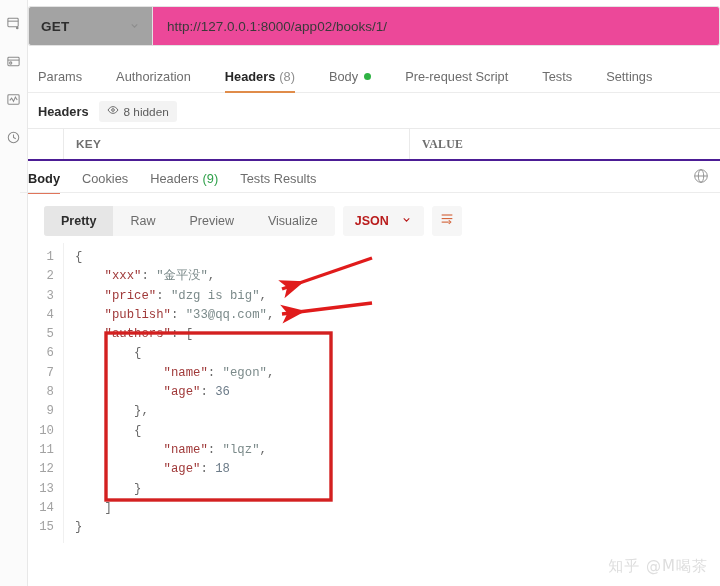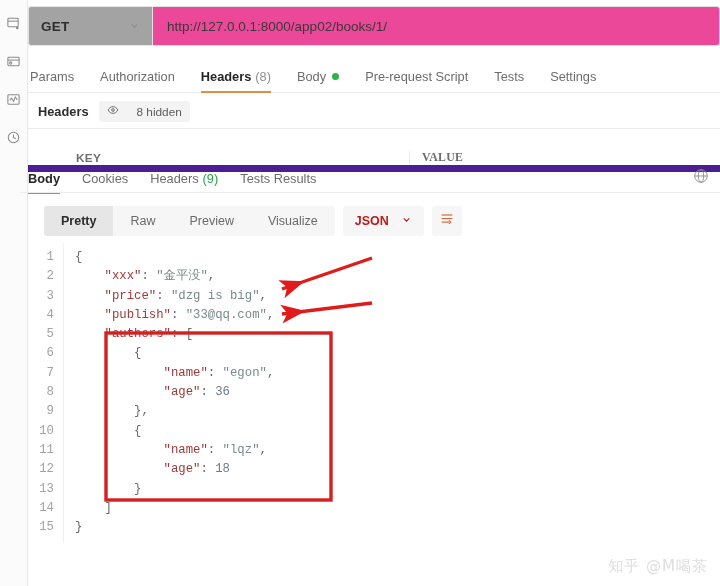--- a/index.html
+++ b/index.html
@@ -47,21 +47,21 @@
   .url-text { font-size: 13.5px; color: #3a3a3a; }
 
   
   .req-tabs {
     position: absolute; left: 28px; top: 60px; width: 692px; height: 33px;
     display: flex; align-items: flex-start; gap: 0;
     border-bottom: 1px solid #ececec;
   }
   .rtab {
     position: relative; height: 32px; display: flex; align-items: center;
-    padding: 0 13px; font-size: 12.8px; color: #6d6d6d; white-space: nowrap;
+    padding: 0 13px; font-size: 12.8px; color: #6d6d6d; white-space: nowrap; margin-left: 8px;
   }
   .rtab:first-child { padding-left: 2px; }
   .rtab.active { color: #262626; font-weight: 600; }
   .rtab.active::after {
     content: ""; position: absolute; left: 13px; right: 13px; bottom: -1px;
     height: 2px; background: #e08c4a;
   }
   .rtab:first-child.active::after { left: 2px; }
   .count { color: #8f8f8f; font-weight: 400; margin-left: 4px; }
   .dot-green {
@@ -69,29 +69,29 @@
     background: #2fb344; margin-left: 6px; display: inline-block;
   }
 
   
   .hdr-sub {
     position: absolute; left: 28px; top: 95px; width: 692px; height: 33px;
     display: flex; align-items: center; padding-left: 10px; gap: 10px;
   }
   .hdr-title { font-size: 12.8px; color: #2d2d2d; font-weight: 600; }
   .hidden-pill {
-    display: flex; align-items: center; gap: 18px;
+    display: flex; align-items: center; gap: 5px;
     background: #f3f3f3; border-radius: 3px;
     padding: 3px 8px; font-size: 11.8px; color: #5c5c5c;
   }
 
   
   .kv-table {
-    position: absolute; left: 28px; top: 128px; width: 692px; height: 44px;
-    display: flex; border-top: 1px solid #eaeaea; border-bottom: 7px solid #4c1d95; align-items: flex-end;
+    position: absolute; left: 28px; top: 128px; width: 692px; height: 33px;
+    display: flex; border-top: 1px solid #eaeaea; border-bottom: 2px solid #4c1d95;
   }
   .kv-gutter { width: 36px; border-right: 1px solid #eaeaea; }
   .kv-key {
     flex: 0 0 346px; border-right: 1px solid #eaeaea;
     display: flex; align-items: center; padding-left: 12px;
     font-size: 11.8px; color: #6e6e6e; font-weight: 600; letter-spacing: .3px;
   }
   .kv-val {
     flex: 1; display: flex; align-items: center; padding-left: 12px;
     font-size: 11.8px; color: #6e6e6e; font-weight: 600; letter-spacing: .3px; font-family: Liberation Serif, serif;

